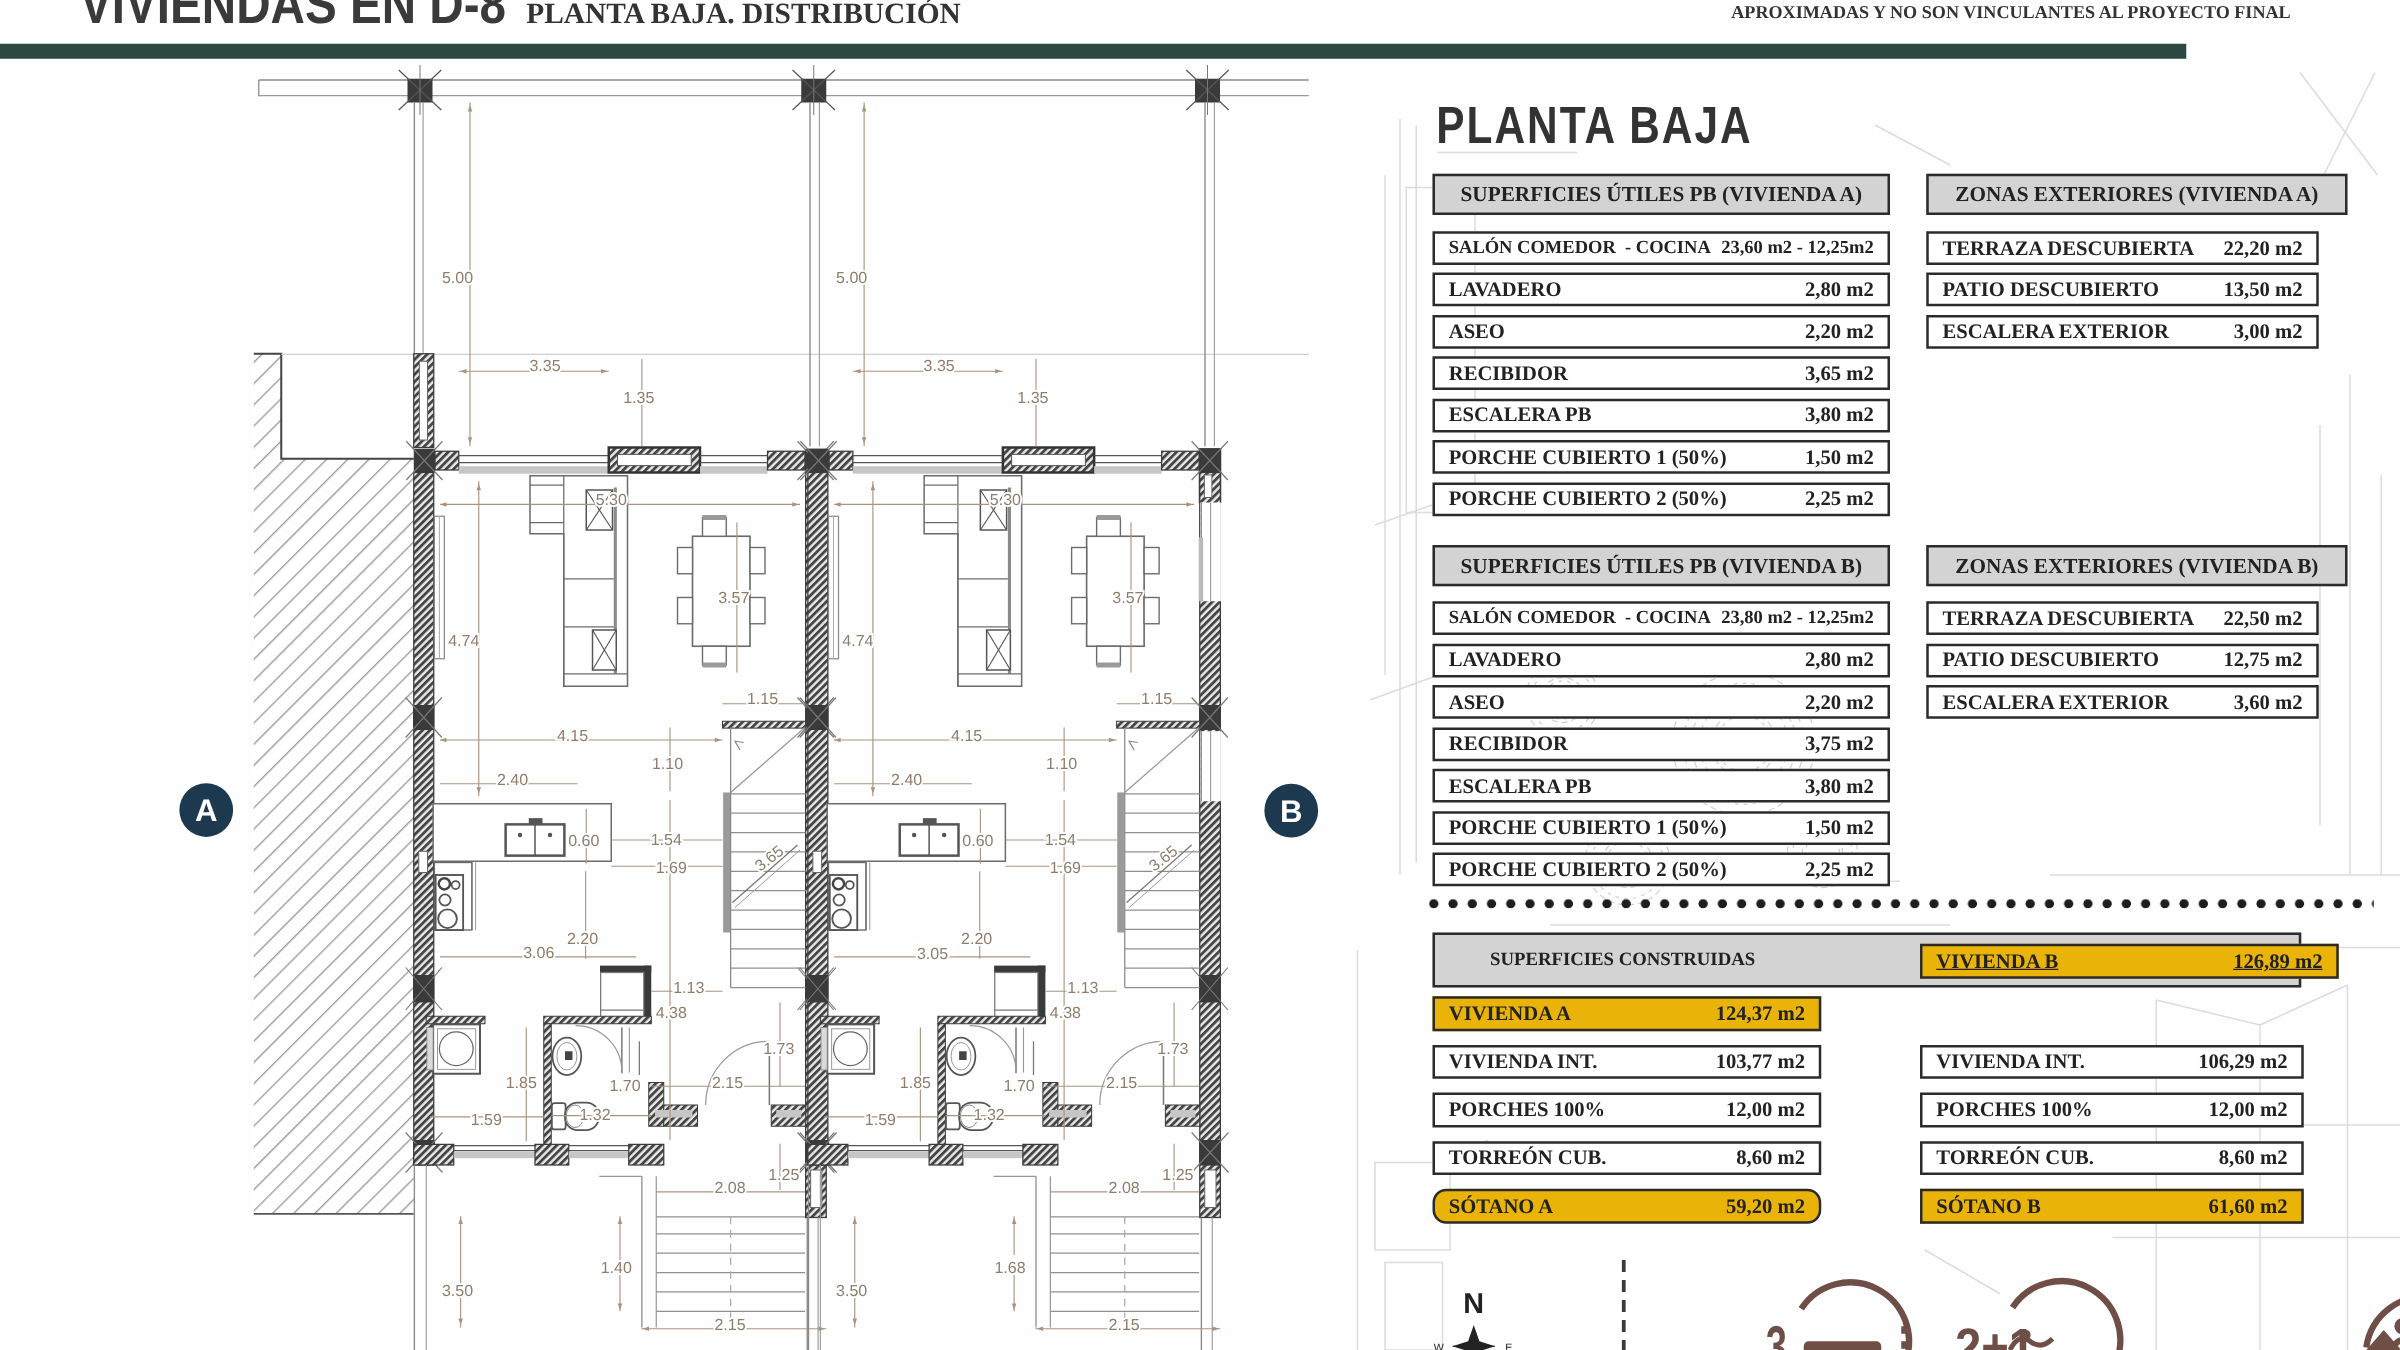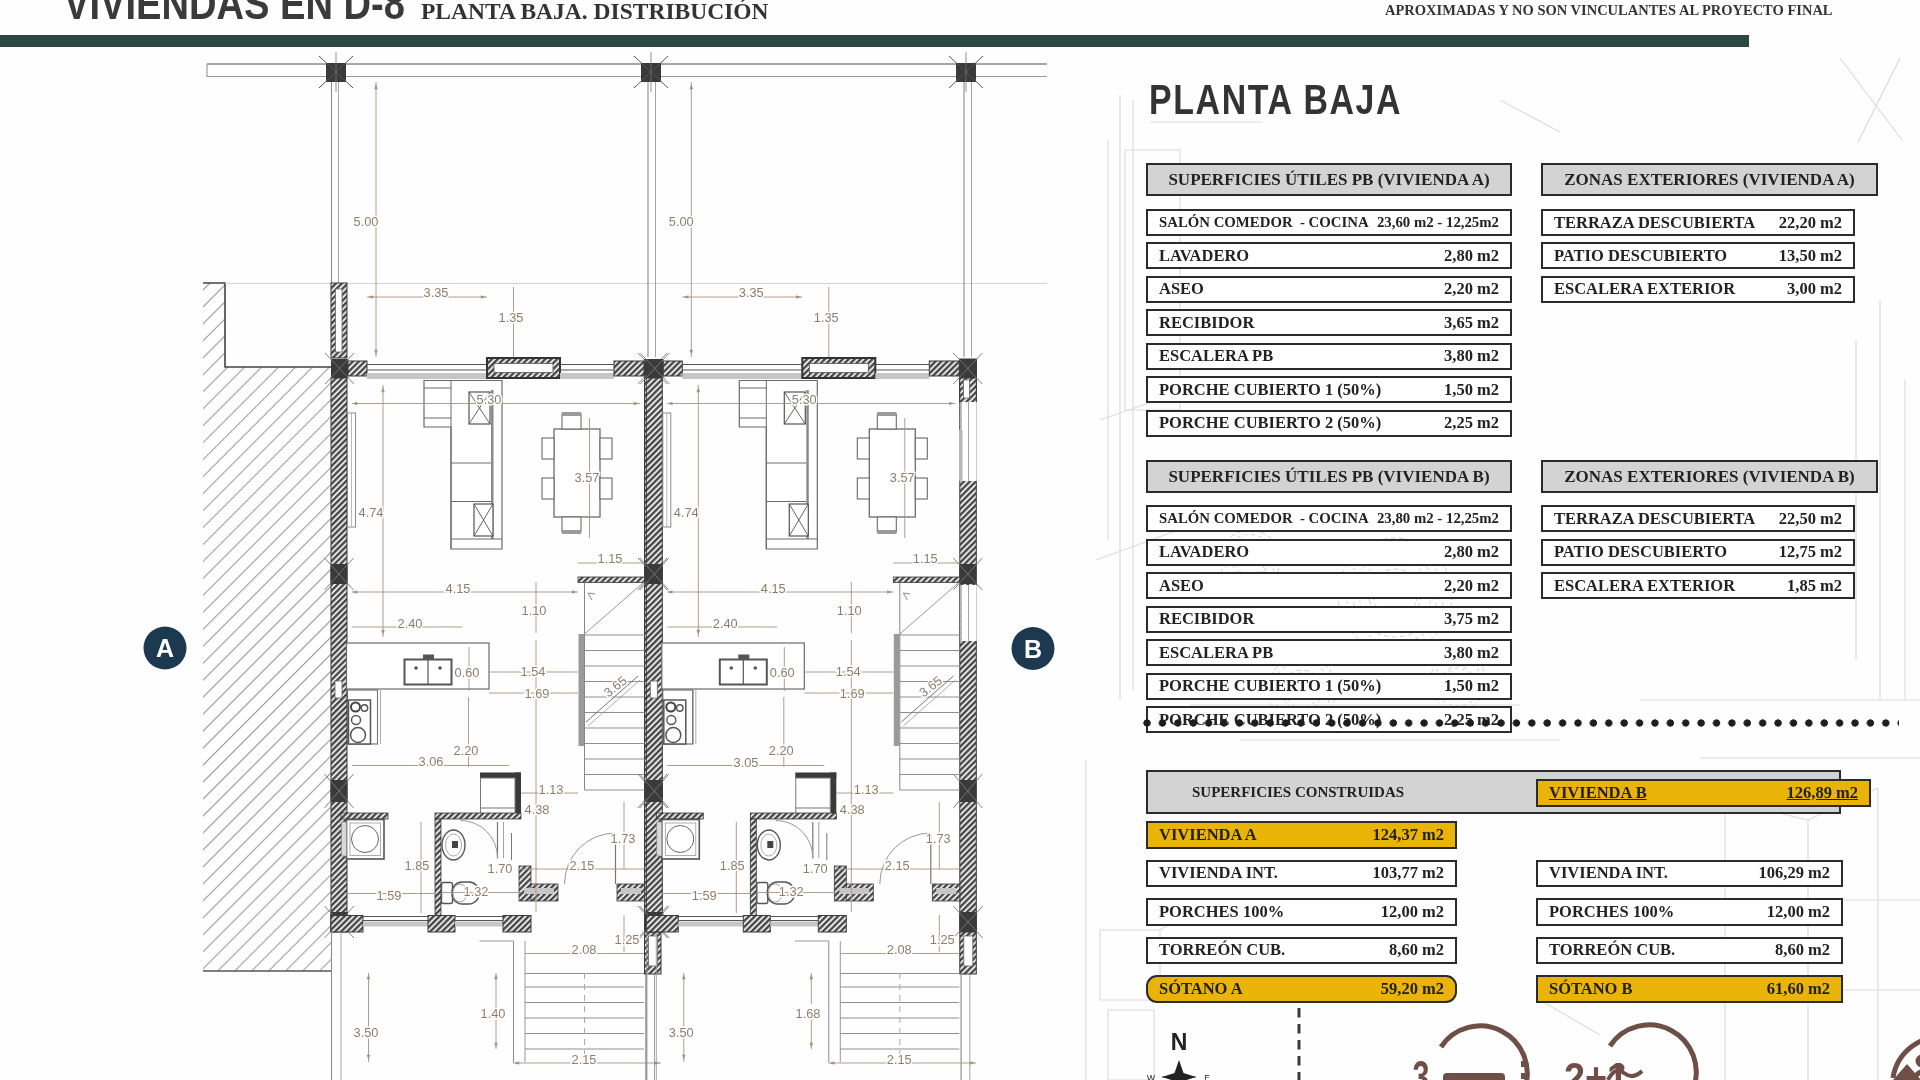--- a/index.html
+++ b/index.html
@@ -1,21 +1,21 @@
 <!DOCTYPE html>
 <html><head>
 <meta charset="utf-8">
 <style>
   html,body{margin:0;padding:0;}
   #page{position:relative;width:1920px;height:1080px;background:#fefefe;overflow:hidden;
         font-family:"Liberation Sans", sans-serif;}
   .abs{position:absolute;}
   .tbl{position:absolute;box-sizing:border-box;border:2.5px solid #2b2b2b;background:#fff;
        font-family:"Liberation Serif",serif;font-weight:bold;font-size:16.5px;color:#222;
-       display:flex;justify-content:space-between;align-items:center;padding:0 11px;white-space:nowrap;margin-top:24px;}
+       display:flex;justify-content:space-between;align-items:center;padding:0 11px;white-space:nowrap;}
   .hdr{background:#d3d3d3;justify-content:center;font-size:17px;}
   .gr{background:#eab308;}
 </style>
 </head>
 <body>
 <div id="page">
 <svg class="abs" style="left:0;top:0" width="1920" height="1080" viewBox="0 0 1920 1080" xmlns="http://www.w3.org/2000/svg">
 <defs>
 <pattern id="wh" width="4.2" height="4.2" patternUnits="userSpaceOnUse" patternTransform="rotate(-45)">
   <rect width="4.2" height="4.2" fill="#e8e8e8"></rect>
@@ -511,21 +511,21 @@
 <div class="tbl" style="left:1541px;top:481px;width:314px;height:27px;">
       <span>TERRAZA DESCUBIERTA</span>
       <span>22,50 m2</span>
     </div>
 <div class="tbl" style="left:1541px;top:514.5px;width:314px;height:27px;">
       <span>PATIO DESCUBIERTO</span>
       <span>12,75 m2</span>
     </div>
 <div class="tbl" style="left:1541px;top:548px;width:314px;height:27px;">
       <span>ESCALERA EXTERIOR</span>
-      <span>1,85 m2</span>
+      <span>3,60 m2</span>
     </div>
 
 <div class="abs" style="left:1143px;top:718px;width:756px;height:10px;background-image:radial-gradient(circle at 4px 5px,#1e1e1e 3.4px,transparent 3.9px);background-size:15.4px 10px;background-repeat:repeat-x;"></div>
 
 <div class="tbl hdr" style="left:1146px;top:746px;width:695px;height:44px;justify-content:flex-start;padding-left:44px;font-size:15px;">SUPERFICIES CONSTRUIDAS</div>
 
 <div class="tbl gr" style="left:1146px;top:797px;width:311px;height:27.5px;">
       <span>VIVIENDA A</span>
       <span>124,37 m2</span>
     </div>

